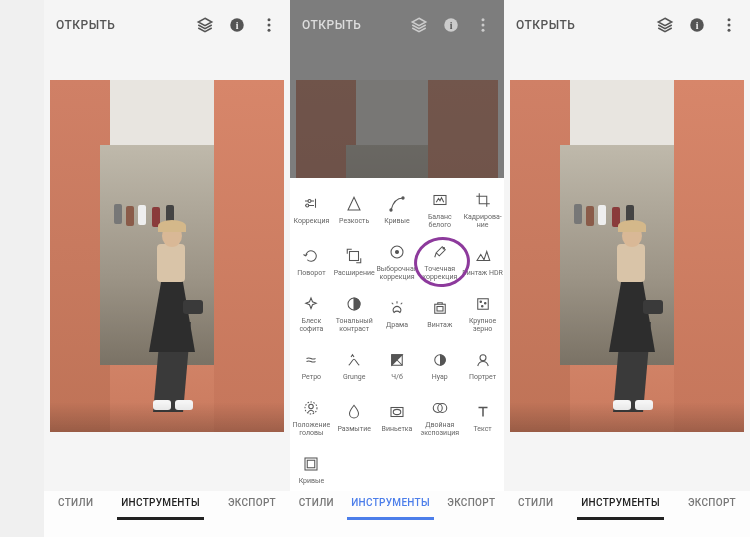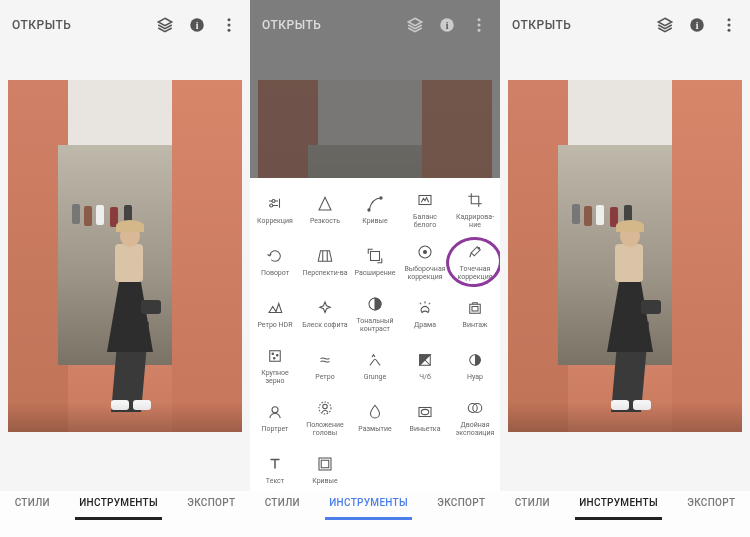--- a/index.html
+++ b/index.html
@@ -1,17 +1,17 @@
 <!DOCTYPE html>
 <html><head>
 <meta charset="utf-8">
 <style>
   * { box-sizing: border-box; margin: 0; padding: 0; }
   body { font-family: -apple-system, Roboto, Arial, sans-serif; background: #f0f0f0; }
-  .container { display: flex; width: 750px; height: 537px; }
+  .container { display: flex; width: 750px; height: 537px; padding-left: 44px; }
   .panel { width: 250px; height: 537px; background: #f5f5f5; position: relative; display: flex; flex-direction: column; }
   .header { height: 50px; display: flex; align-items: center; padding: 0 12px; justify-content: space-between; }
   .header-title { font-size: 12px; font-weight: 500; color: #555; letter-spacing: 0.5px; }
   .header-icons { display: flex; gap: 14px; align-items: center; }
   .icon { width: 18px; height: 18px; display: inline-flex; align-items: center; justify-content: center; }
   .icon svg { width: 100%; height: 100%; fill: #555; }
   .image-area { flex: 1; display: flex; align-items: flex-start; justify-content: center; padding: 30px 6px 0; overflow: hidden; }
   .photo { width: 234px; height: 352px; background: linear-gradient(180deg,#d88a6a 0%, #e09377 40%, #c97a5e 100%); position: relative; overflow: hidden; }
   .photo .sky { position:absolute; top:0; left:60px; width:110px; height:70px; background:#e8e5e0; }
   .photo .street { position:absolute; top:65px; left:50px; width:120px; height:220px; background: linear-gradient(180deg,#bfb9ab 0%, #9c9486 60%, #7a7265 100%); }
@@ -208,28 +208,20 @@
             <div class="tool-icon">
               <svg viewBox="0 0 24 24">
                 <path d="M5 12a7 7 0 1 1 2 5M5 12l-3-2m3 2l2-3" stroke="#555" fill="none"></path>
               </svg>
             </div>
             <div class="tool-label">Поворот</div>
           </div>
           <div class="tool">
             <div class="tool-icon">
               <svg viewBox="0 0 24 24">
-                <path d="M6 5h12l3 14H3z M9 5v14 M15 5v14" stroke="#555" fill="none"></path>
-              </svg>
-            </div>
-            <div class="tool-label">Перспекти-ва</div>
-          </div>
-          <div class="tool">
-            <div class="tool-icon">
-              <svg viewBox="0 0 24 24">
                 <rect x="6" y="6" width="12" height="12" stroke="#555" fill="none"></rect>
                 <path d="M3 9V3h6M21 15v6h-6" stroke="#555" fill="none"></path>
               </svg>
             </div>
             <div class="tool-label">Расширение</div>
           </div>
           <div class="tool">
             <div class="tool-icon">
               <svg viewBox="0 0 24 24">
                 <circle cx="12" cy="12" r="8" stroke="#555" fill="none"></circle>
@@ -247,21 +239,21 @@
             </div>
             <div class="tool-label">Точечная коррекция</div>
             <div class="circle-highlight"></div>
           </div>
           <div class="tool">
             <div class="tool-icon">
               <svg viewBox="0 0 24 24">
                 <path d="M4 18l5-8 5 8z M13 18l4-12 4 12z" stroke="#555" fill="none"></path>
               </svg>
             </div>
-            <div class="tool-label">Ретро HDR</div>
+            <div class="tool-label">Винтаж HDR</div>
           </div>
           <div class="tool">
             <div class="tool-icon">
               <svg viewBox="0 0 24 24">
                 <path d="M12 4l2 5 5 2-5 2-2 5-2-5-5-2 5-2z" stroke="#555" fill="none"></path>
               </svg>
             </div>
             <div class="tool-label">Блеск софита</div>
           </div>
           <div class="tool">

